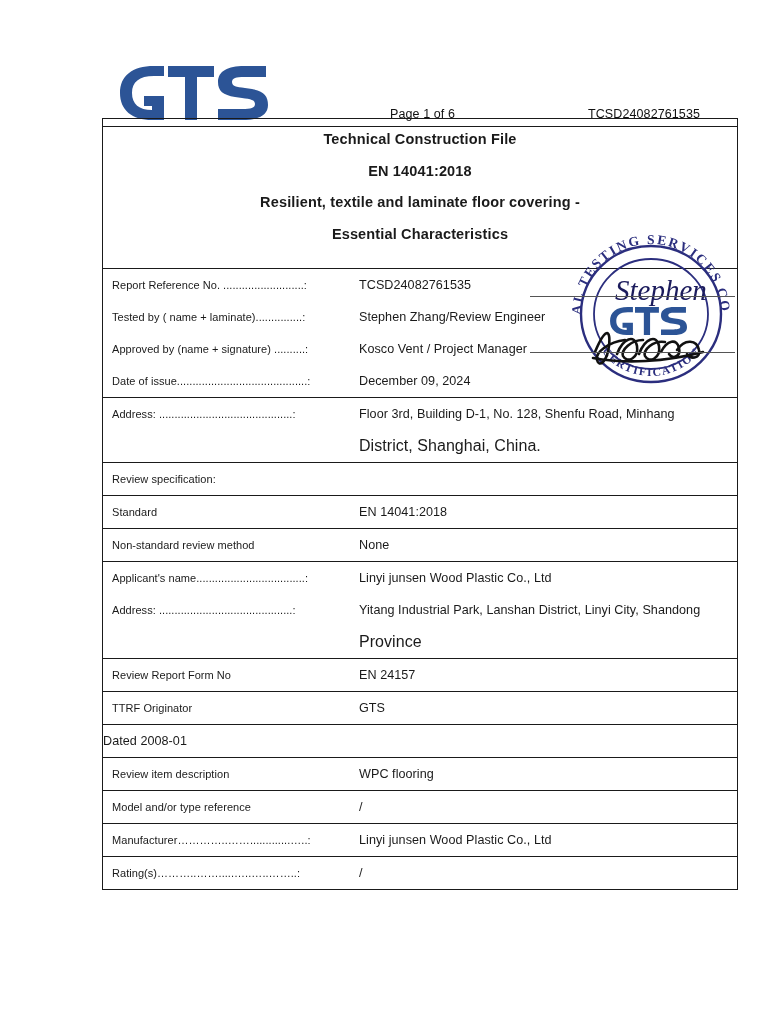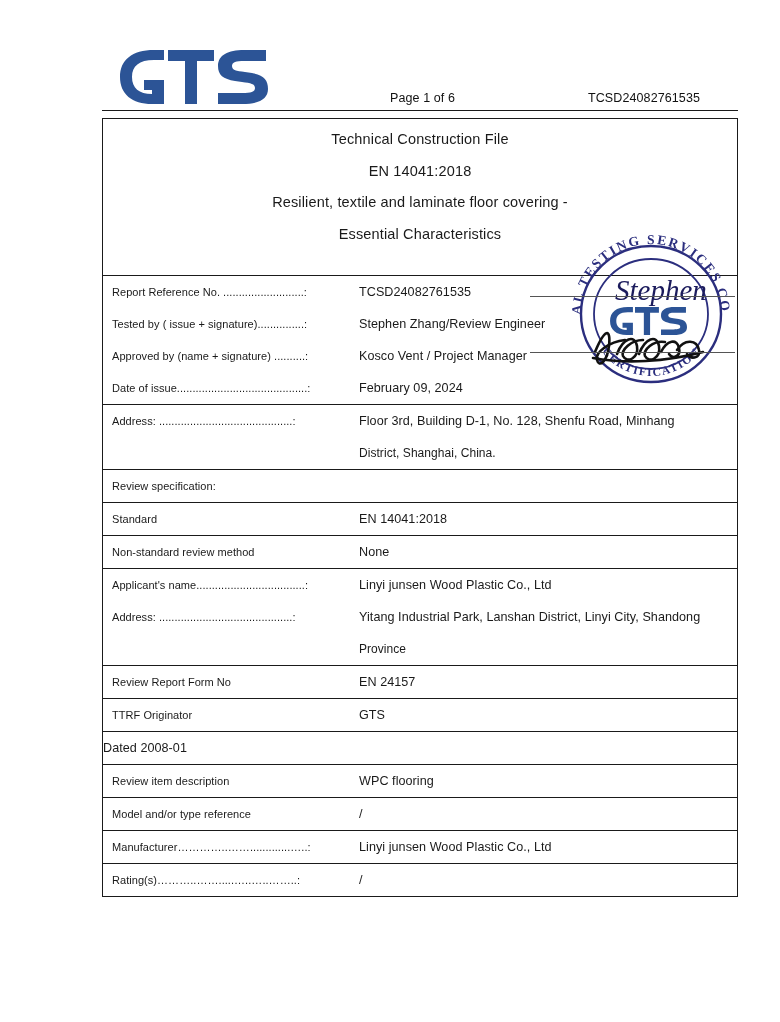--- a/index.html
+++ b/index.html
@@ -13,21 +13,21 @@
     font-family: "Liberation Sans", sans-serif;
     color: #1a1a1a;
     position: relative;
     overflow: hidden;
   }
 
   
   .page-header {
     position: absolute;
     left: 0;
-    top: 0;
+    top: 16px;
     width: 780px;
     height: 112px;
   }
   .logo {
     position: absolute;
     left: 118px;
     top: 48px;
     width: 152px;
     height: 58px;
   }
@@ -68,27 +68,27 @@
     border-collapse: collapse;
     box-sizing: border-box;
   }
 
   .title-block {
     padding: 13px 0 14px 0;
     text-align: center;
     border-bottom: 1.4px solid #1a1a1a;
   }
   .title-line {
-    font-weight: normal;
+    font-weight: bold;
     font-size: 14.5px;
     line-height: 1.0;
     margin: 0 0 17px 0;
     letter-spacing: 0.15px;
   }
-  .title-line:last-child { margin-bottom: 20px; }
+  .title-line:last-child { margin-bottom: 13px; }
 
   .sec {
     border-bottom: 1.4px solid #1a1a1a;
   }
   .sec:last-child { border-bottom: 0; }
 
   .row {
     display: flex;
     align-items: flex-start;
   }
@@ -105,21 +105,21 @@
   .row-value {
     flex: 1 1 auto;
     font-size: 12.6px;
     line-height: 32px;
     letter-spacing: 0.05px;
     padding-right: 6px;
   }
 
   .cont-value {
     margin-left: 256px;
-    font-size: 12px;
+    font-size: 16px;
     line-height: 32px;
     letter-spacing: 0.05px;
   }
 
   
   .stamp {
     position: absolute;
     left: 565px;
     top: 228px;
     width: 172px;
@@ -165,30 +165,30 @@
     <div class="title-line">Resilient, textile and laminate floor covering -</div>
     <div class="title-line">Essential Characteristics</div>
   </div>
   <div id="sections-host">
       <div class="sec">
         <div class="row">
           <div class="row-label">Report Reference No. ..........................:</div>
           <div class="row-value">TCSD24082761535</div>
         </div>
         <div class="row">
-          <div class="row-label">Tested by ( issue + signature)...............:</div>
+          <div class="row-label">Tested by ( name + laminate)...............:</div>
           <div class="row-value">Stephen Zhang/Review Engineer</div>
         </div>
         <div class="row">
           <div class="row-label">Approved by (name + signature) ..........:</div>
           <div class="row-value">Kosco Vent   / Project Manager</div>
         </div>
         <div class="row">
           <div class="row-label">Date of issue..........................................:</div>
-          <div class="row-value">February 09, 2024</div>
+          <div class="row-value">December 09, 2024</div>
         </div>
       </div>
       <div class="sec">
         <div class="row">
           <div class="row-label">Address: ...........................................:</div>
           <div class="row-value">Floor 3rd, Building D-1, No. 128, Shenfu Road, Minhang</div>
         </div>
         <div class="cont-value">District, Shanghai, China.</div>
       </div>
       <div class="sec">

